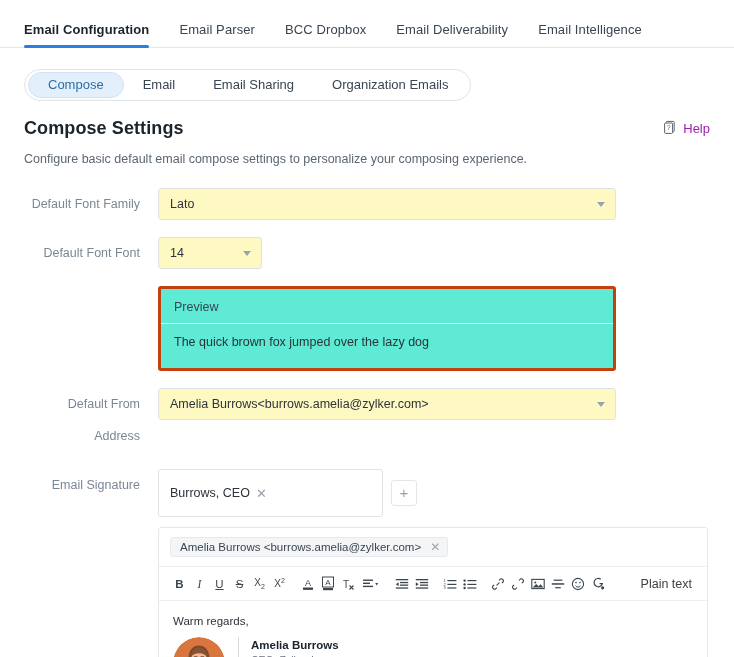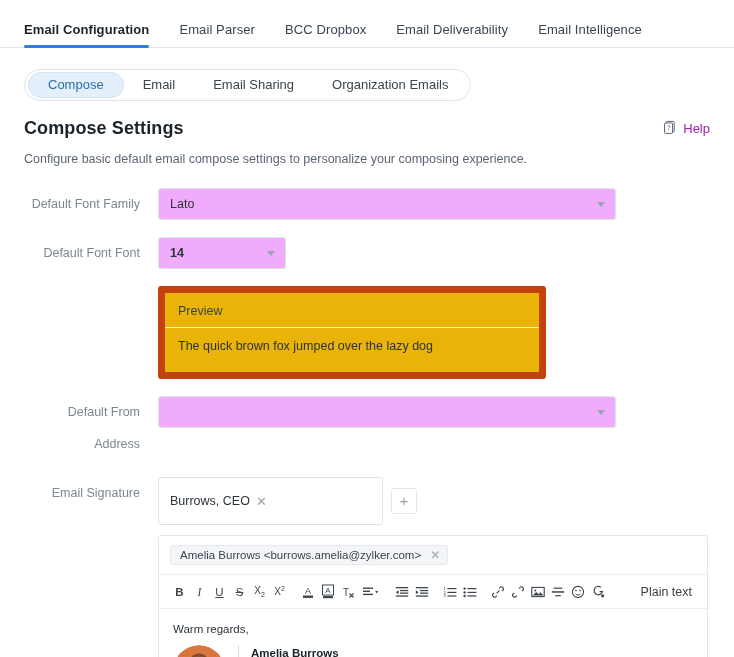--- a/index.html
+++ b/index.html
@@ -114,46 +114,46 @@
     line-height: 32px;
     flex: 0 0 134px;
   }
   .fctl { flex: 1 1 auto; min-width: 0; }
 
   .select {
     position: relative;
     height: 32px;
     border: 1px solid #dfe3e8;
     border-radius: 3px;
-    background: #f0abfc;
+    background: #fef9c3;
     display: flex;
     align-items: center;
     padding: 0 26px 0 11px;
     font-size: 12.5px;
     color: #2c333a;
     cursor: pointer;
   }
   .select.wide { width: 458px; }
-  .select.small { width: 128px; font-weight: bold; }
+  .select.small { width: 104px; }
   .caret {
     position: absolute;
     right: 10px; top: 50%;
     margin-top: -2px;
     width: 0; height: 0;
     border-left: 4px solid transparent;
     border-right: 4px solid transparent;
     border-top: 5px solid #9aa3ad;
   }
 
   
   .preview-box {
-    width: 388px;
-    border: 7px solid #c2410c;
+    width: 458px;
+    border: 3px solid #c2410c;
     border-radius: 3px;
-    background: #eab308;
+    background: #5eead4;
   }
   .preview-title {
     font-size: 12.5px;
     color: #3a4552;
     padding: 11px 13px 9px 13px;
     border-bottom: 1px solid #eceff2;
   }
   .preview-text {
     font-size: 12.5px;
     color: #2c333a;
@@ -357,20 +357,21 @@
         <div class="preview-title">Preview</div>
         <div class="preview-text">The quick brown fox jumped over the lazy dog</div>
       </div>
     </div>
   </div>
 
   <div class="frow">
     <div class="flabel">Default From Address</div>
     <div class="fctl">
       <div class="select wide">
+        <span>Amelia Burrows&lt;burrows.amelia@zylker.com&gt;</span>
         <span class="caret"></span>
       </div>
     </div>
   </div>
 
   <div class="frow">
     <div class="flabel">Email Signature</div>
     <div class="fctl">
 
       <div class="sig-name-row">

